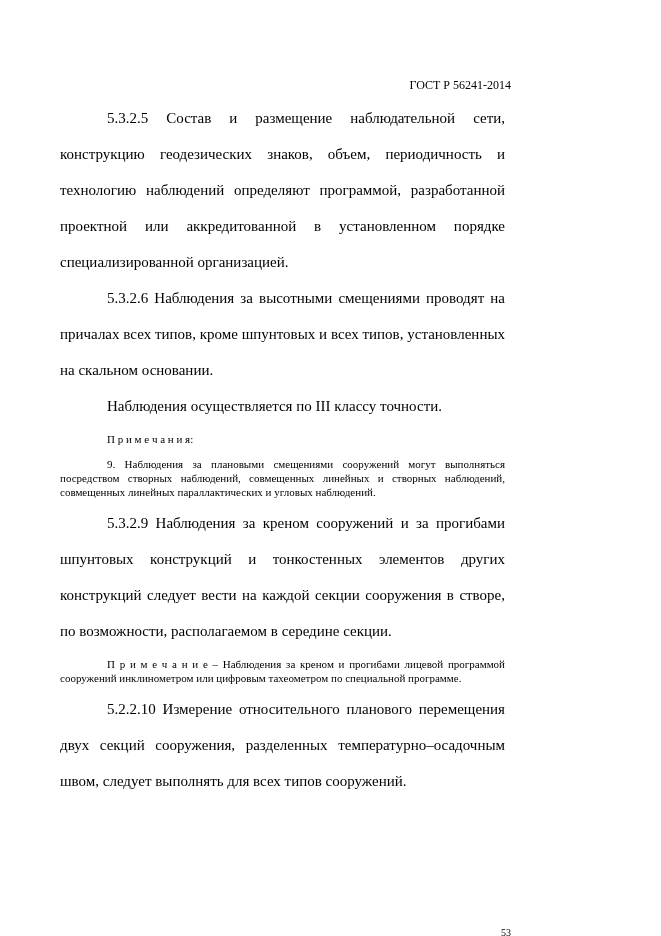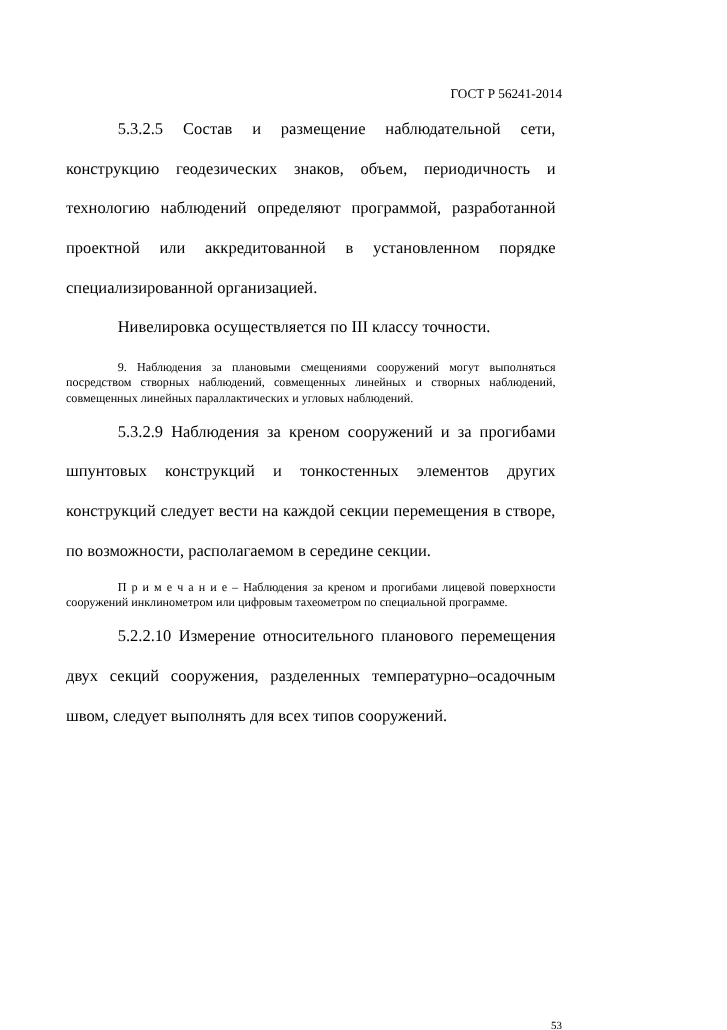--- a/index.html
+++ b/index.html
@@ -70,30 +70,32 @@
 <body>
 
 <div class="page">
 
   <div class="doc-header">
     <span>ГОСТ Р 56241-2014</span>
   </div>
 
   <div class="doc-body">
     <p class="para">5.3.2.5 Состав и размещение наблюдательной сети, конструкцию геодезических знаков, объем, периодичность и технологию наблюдений определяют программой, разработанной проектной или аккредитованной в установленном порядке специализированной организацией.</p>
-    <p class="para">Нивелировка осуществляется по III  классу точности.</p>
+    <p class="para">5.3.2.6 Наблюдения за высотными смещениями проводят на причалах всех типов, кроме шпунтовых и всех типов, установленных на скальном основании.</p>
+    <p class="para">Наблюдения осуществляется по III  классу точности.</p>
 
     <div class="notes">
+      <p class="note-line">П р и м е ч а н и я:</p>
       <p class="note-line note-sep">9. Наблюдения за плановыми смещениями сооружений могут выполняться посредством створных наблюдений, совмещенных линейных и створных наблюдений, совмещенных линейных параллактических и угловых наблюдений.</p>
     </div>
 
-    <p class="para">5.3.2.9 Наблюдения за креном сооружений и за прогибами шпунтовых конструкций и тонкостенных элементов других конструкций следует вести на каждой секции перемещения в створе, по возможности, располагаемом в середине секции.</p>
+    <p class="para">5.3.2.9 Наблюдения за креном сооружений и за прогибами шпунтовых конструкций и тонкостенных элементов других конструкций следует вести на каждой секции сооружения в створе, по возможности, располагаемом в середине секции.</p>
 
     <div class="notes">
-      <p class="note-line">П р и м е ч а н и е – Наблюдения за креном и прогибами лицевой поверхности сооружений инклинометром или цифровым тахеометром по специальной программе.</p>
+      <p class="note-line">П р и м е ч а н и е – Наблюдения за креном и прогибами лицевой программой сооружений инклинометром или цифровым тахеометром по специальной программе.</p>
     </div>
 
     <p class="para">5.2.2.10 Измерение относительного планового перемещения двух секций сооружения, разделенных температурно–осадочным швом, следует выполнять для всех типов сооружений.</p>
   </div>
 
   <div class="page-footer">
     <span>53</span>
   </div>
 
 </div>

